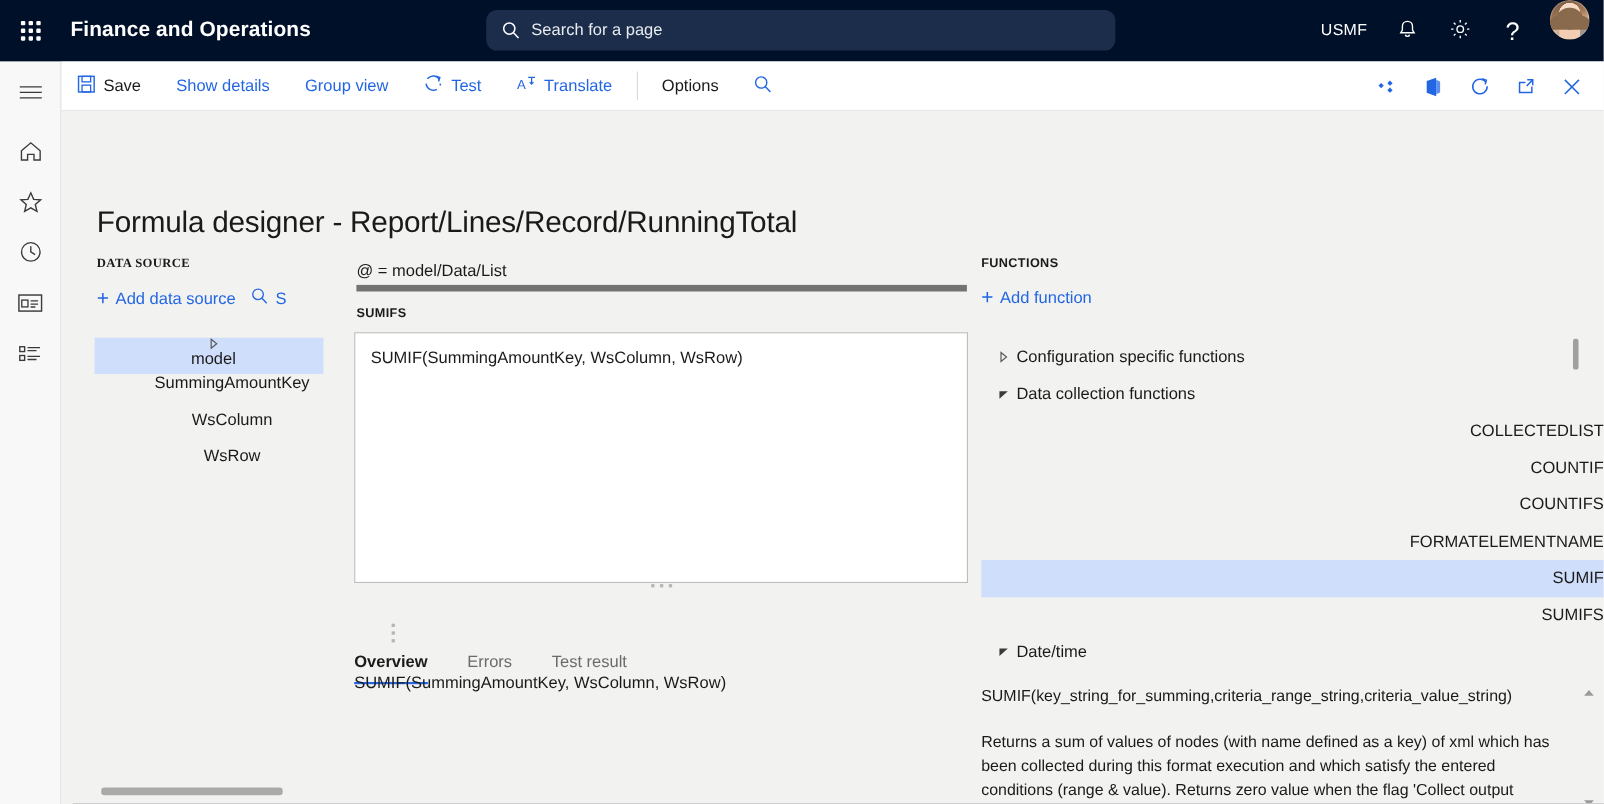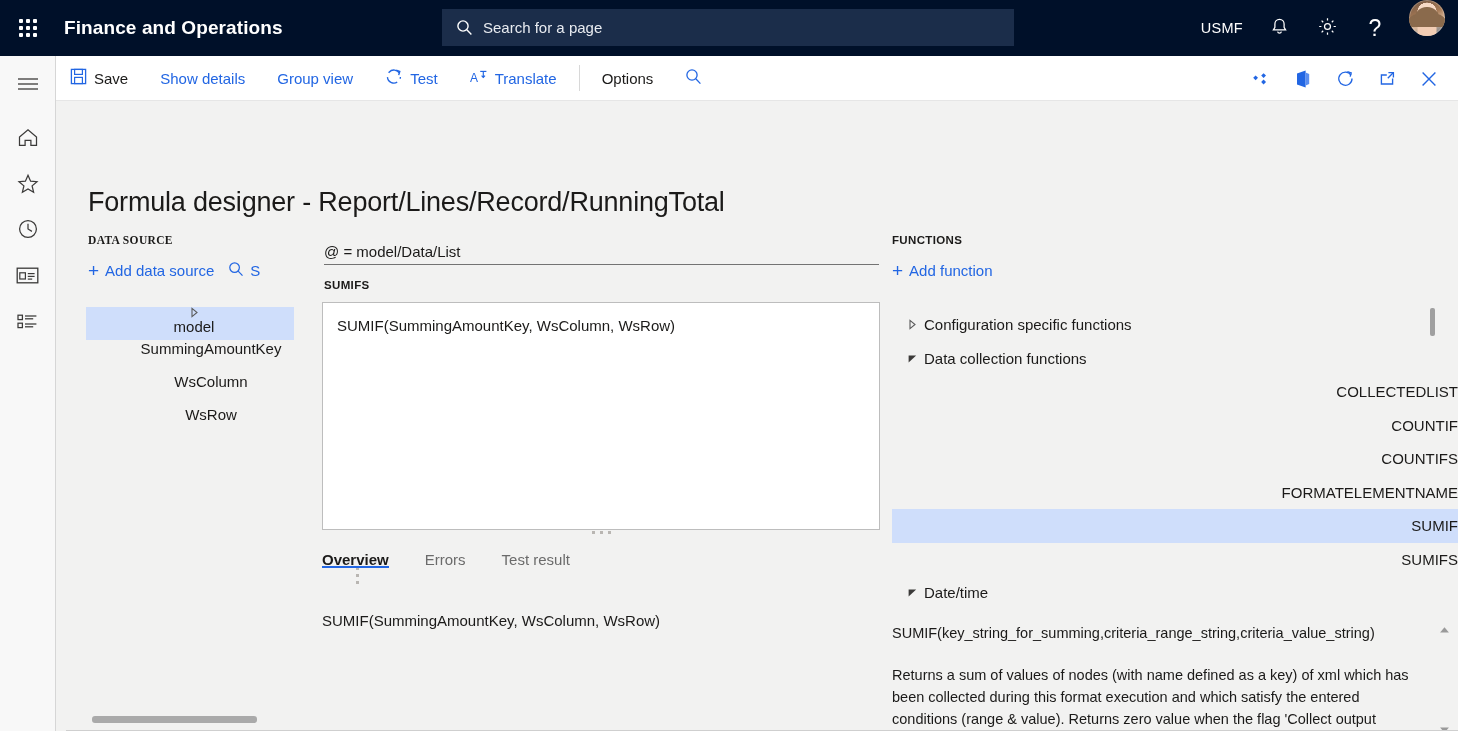--- a/index.html
+++ b/index.html
@@ -28,20 +28,21 @@
   }
   .waffle-grid i { display: block; width: 4px; height: 4px; background: #fff; border-radius: 1px; }
   #app-title {
     color: #ffffff; font-size: 19px; font-weight: bold;
     margin-left: 8px; letter-spacing: .1px; white-space: nowrap;
   }
   #global-search {
     position: absolute; left: 442px; top: 9px; width: 572px; height: 37px;
     background: #1b2d4a; display: flex; align-items: center; padding-left: 14px;
     cursor: text;
+    border-radius: 10px;
   }
   #global-search .sicon { margin-right: 10px; display:flex; }
   #global-search .ph { color: #e8ebf0; font-size: 15px; }
   #header-right {
     position: absolute; right: 0; top: 0; height: 56px;
     display: flex; align-items: flex-start; padding-right: 13px; gap: 0px;
   }
   .hdr-btn {
     height: 56px; min-width: 48px; display: flex; align-items: center; justify-content: center;
     color: #ffffff; font-size: 14px; cursor: pointer;
@@ -150,42 +151,42 @@
   #v-splitter {
     position: absolute; left: 284px; top: 455px; width: 14px; height: 36px;
     display: flex; flex-direction: column; align-items: center; justify-content: center; gap: 4px;
     cursor: col-resize;
   }
   #v-splitter i { width: 3px; height: 3px; background: #b9b6b2; display: block; }
 
   
   #binding-row {
     position: absolute; left: 258px; top: 133px; width: 555px; height: 30px;
-    border-bottom: 1px solid #737373; display: flex; align-items: flex-end;
+    border-bottom: 6px solid #737373; display: flex; align-items: flex-end;
     padding-bottom: 4px;
   }
   #binding-text { font-size: 15px; color: #1b1a19; white-space: nowrap; }
   #formula-head { left: 258px; top: 177px; }
   #formula-box {
     position: absolute; left: 256px; top: 200px; width: 558px; height: 228px;
     background: #ffffff; border: 1px solid #bdbdbd;
     padding: 12px 14px; font-size: 15px; color: #1b1a19; line-height: 1.4;
     overflow: auto; cursor: text;
   }
   #h-resize {
     position: absolute; left: 509px; top: 424px; width: 52px; height: 12px;
     display: flex; align-items: center; justify-content: center; gap: 5px; cursor: row-resize;
   }
   #h-resize i { width: 3px; height: 3px; background: #b9b6b2; display: block; }
   #tabs {
     position: absolute; left: 256px; top: 445px; display: flex; gap: 0px;
   }
   .tab {
-    font-size: 15px; color: #6b6b6b; padding: 4px 16px 0 0px; margin-right: 20px;
-    cursor: pointer; position: relative; white-space: nowrap;
+    font-size: 15px; color: #6b6b6b; padding: 4px 16px 12px 0px; margin-right: 20px;
+    cursor: pointer; position: relative; white-space: nowrap; margin-top: 42px;
   }
   .tab.active { color: #1b1a19; font-weight: bold; }
   .tab.active::after {
     content: ""; position: absolute; left: 0; right: 16px; bottom: 0; height: 2px; background: #2266e3;
   }
   #overview-text {
     position: absolute; left: 256px; top: 510px; font-size: 15px; color: #1b1a19; white-space: nowrap;
   }
 
   

